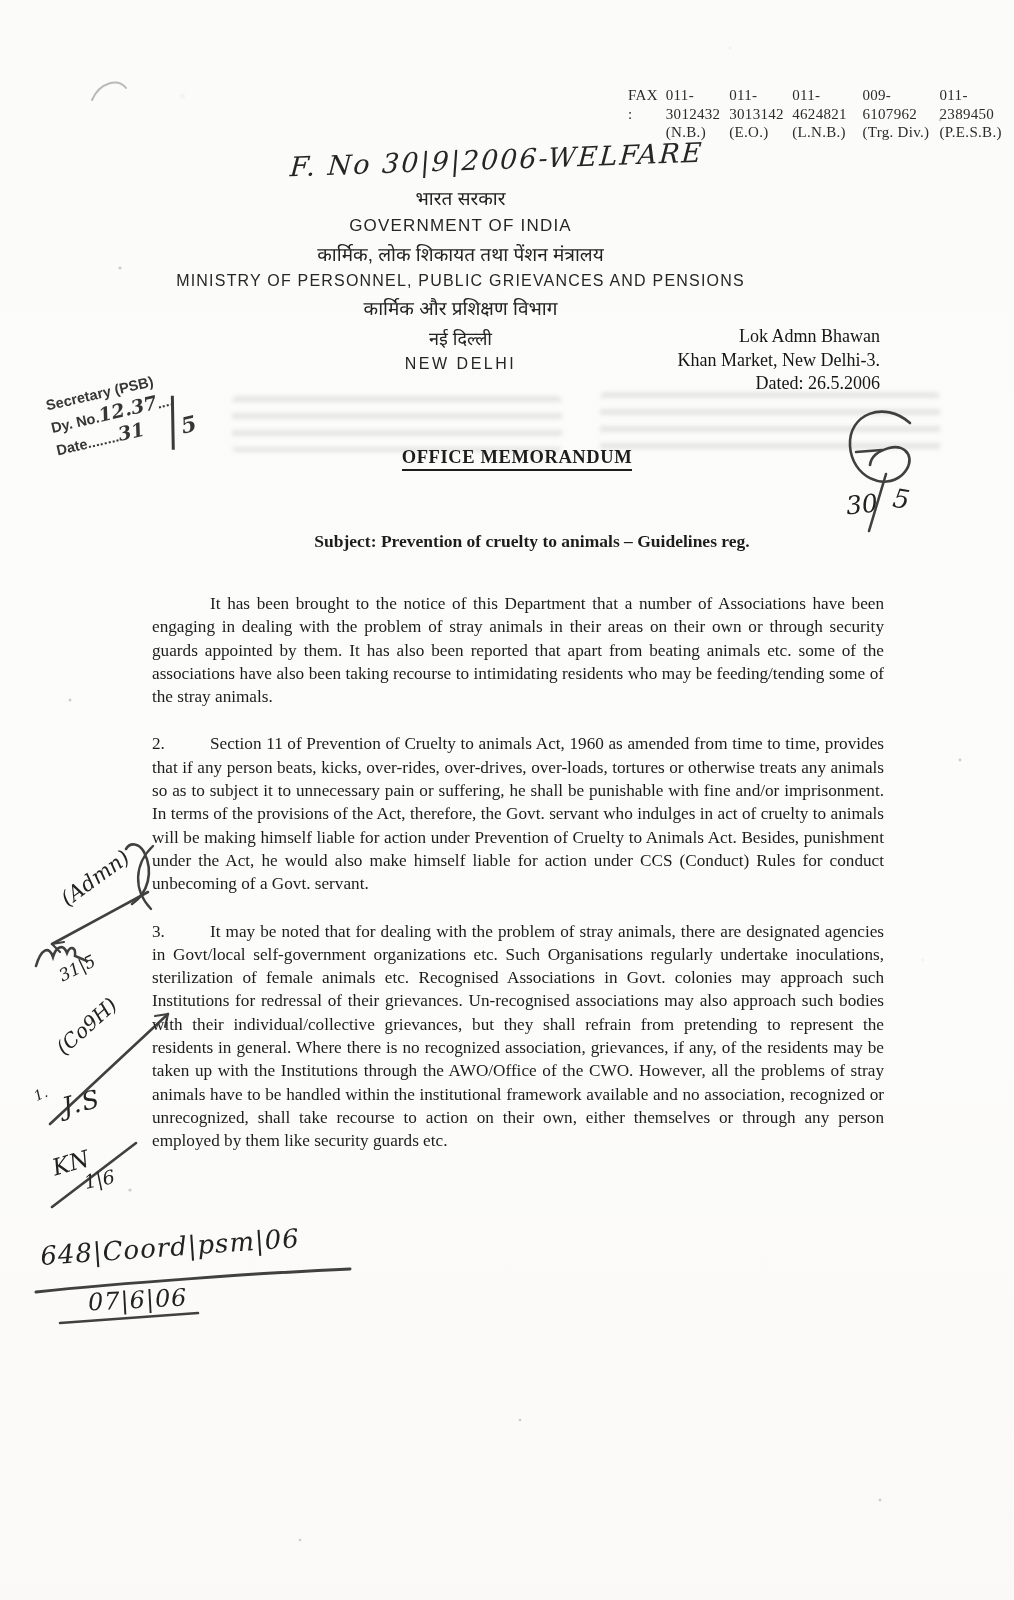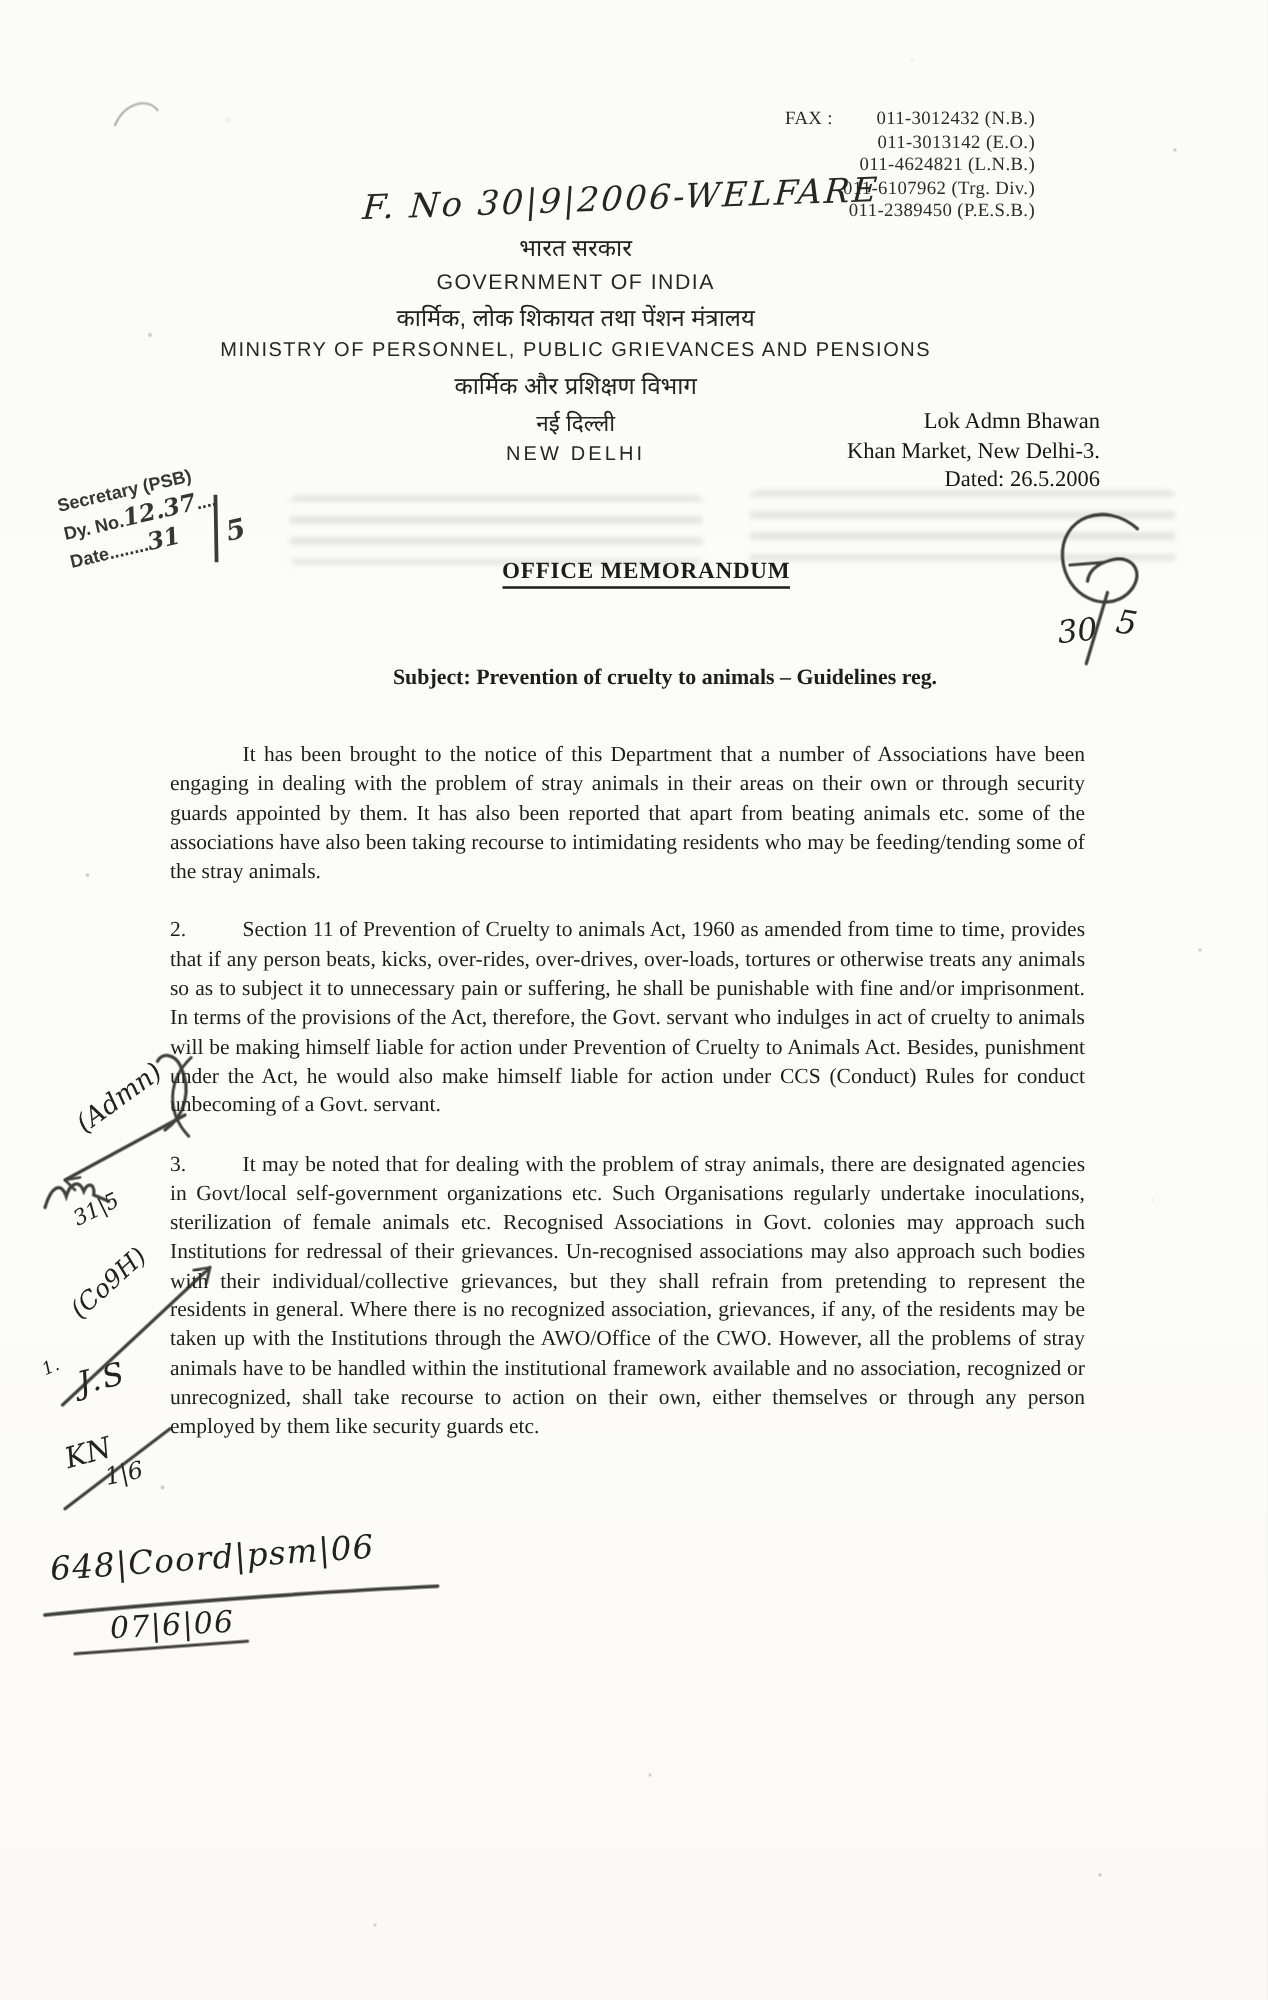--- a/index.html
+++ b/index.html
@@ -12,21 +12,21 @@
       radial-gradient(circle at 91% 60%, rgba(0,0,0,.03) 0 1px, transparent 2px),
       linear-gradient(180deg,#fbfbf9 0%,#fcfcfa 60%,#faf9f7 100%);
     overflow:hidden;
     font-family:"Liberation Serif", serif;
     color:#1d1d1d;
   }
   .abs{position:absolute;}
   
   .fax{left:628px; top:86px; font-family:Liberation Serif, serif;
        font-size:15px; line-height:18.6px; color:#2b2b2b; letter-spacing:.3px; display:flex; gap:8px;}
-  .fax .lines{display:flex; flex-direction:column;text-align:right;}
+  .fax .lines{display:flex; flex-direction:row;}
   .hand{font-family:"DejaVu Serif", serif; font-style:italic; color:#262626;}
   .fileno{left:290px; top:144px; font-size:27px; letter-spacing:2px;
           transform:rotate(-2deg) skewX(-6deg); white-space:nowrap;}
   .lh{left:0; top:185px; width:920px; text-align:center;}
   .lh div{margin:0 0 5px 1px;}
   .hi{font-family:"Liberation Sans","DejaVu Sans",sans-serif; font-size:19px; color:#222;}
   .en{font-family:"Liberation Sans", sans-serif; font-size:17px; letter-spacing:1.2px; color:#262626;}
   .en.small{font-size:16px;}
   .addr{right:134px; top:325px; text-align:right; font-size:18px; line-height:23.5px; color:#151515;}
   
@@ -39,21 +39,21 @@
   .stamp .mon{position:absolute; left:127px; top:50px; font-size:22px;}
   
   .ghost{filter:blur(2.2px); opacity:.17; border-radius:6px;
          background-image:repeating-linear-gradient(180deg, rgba(90,90,90,.8) 0 6px, transparent 6px 17px);}
   
   .om{left:0; top:447px; width:1034px; text-align:center; font-size:18.5px; font-weight:bold;
       letter-spacing:.6px;}
   .om span{border-bottom:2.4px solid #1d1d1d; padding-bottom:2px;}
   .subject{left:152px; top:531px; width:760px; text-align:center; font-size:17.5px; font-weight:bold;}
   
-  .bodytext{left:136px; top:592px; width:732px; font-size:17.2px; line-height:23.3px;
+  .bodytext{left:152px; top:592px; width:732px; font-size:17.2px; line-height:23.3px;
             text-align:justify; color:#1c1c1c;}
   .bodytext p{margin:0 0 24px 0;}
   .bodytext p.indent{text-indent:58px;}
   .pnum{display:inline-block; width:58px; text-indent:0;}
   
   .hw{white-space:nowrap; color:#222;}
   .sig30{left:846px; top:490px; font-size:25px; transform:rotate(-6deg);}
   .sig5{left:893px; top:484px; font-size:26px; transform:rotate(9deg);}
   .admn{left:56px; top:866px; font-size:21px; transform:rotate(-36deg);}
   .d315{left:58px; top:958px; font-size:17px; transform:rotate(-26deg);}
@@ -73,21 +73,21 @@
 
   <div class="abs ghost" style="left:232px;top:396px;width:330px;height:56px;"></div>
   <div class="abs ghost" style="left:600px;top:392px;width:340px;height:64px;"></div>
 
   <div class="abs fax">
     <span>FAX :</span>
     <span class="lines">
       <span>011-3012432 (N.B.)</span>
       <span>011-3013142 (E.O.)</span>
       <span>011-4624821 (L.N.B.)</span>
-      <span>011-6107962 (Trg. Div.)</span>
+      <span>009-6107962 (Trg. Div.)</span>
       <span>011-2389450 (P.E.S.B.)</span>
     </span>
   </div>
 
   <div class="abs fileno hand">F. No 30|9|2006-WELFARE</div>
 
   <div class="abs lh">
     <div class="hi">भारत सरकार</div>
     <div class="en">GOVERNMENT OF INDIA</div>
     <div class="hi">कार्मिक, लोक शिकायत तथा पेंशन मंत्रालय</div>

